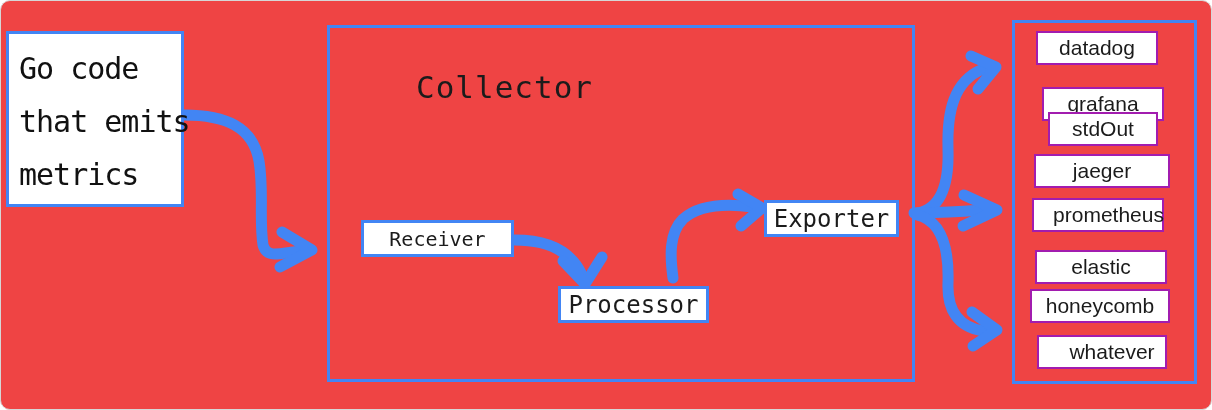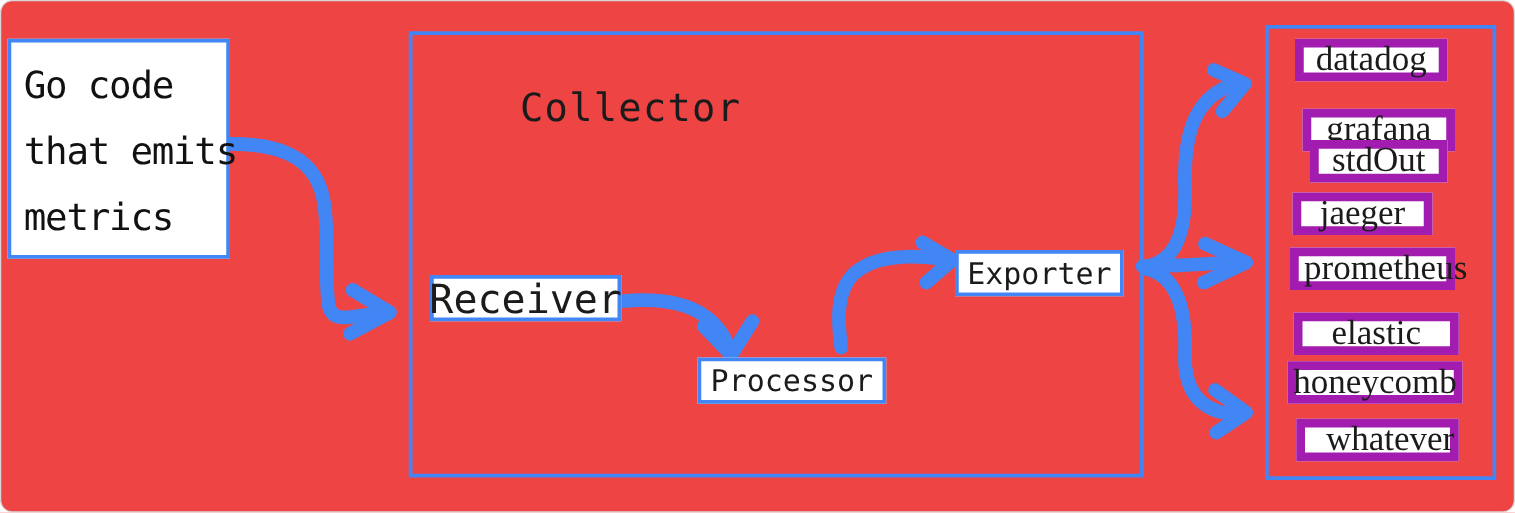--- a/index.html
+++ b/index.html
@@ -64,44 +64,44 @@
   }
   #collector-title {
     position: absolute;
     left: 415px;
     top: 68px;
     font-size: 31px;
     letter-spacing: 1px;
     color: #1b1b1b;
     white-space: nowrap;
   }
-  #receiver-box { left: 343px; top: 219px; width: 153px; height: 37px; font-size: 32px; text-align: right; }
+  #receiver-box { left: 360px; top: 219px; width: 153px; height: 37px; font-size: 20px; text-align: right; }
   #processor-box { left: 557px; top: 285px; width: 151px; height: 37px; font-size: 24px; }
   #exporter-box { left: 763px; top: 199px; width: 135px; height: 37px; font-size: 24px; }
 
   #backends-box {
     left: 1011px;
     top: 19px;
     width: 185px;
     height: 364px;
     background: transparent;
     display: block;
   }
   .backend-item {
     position: absolute;
     box-sizing: border-box;
     background: #ffffff;
-    border: 7px solid #a21caf;
+    border: 2px solid #a21caf;
     display: flex;
     align-items: center;
     justify-content: center;
-    font-size: 28px;
+    font-size: 21px;
     color: #1b1b1b;
     white-space: nowrap;
-    font-family: Liberation Serif, serif;
+    font-family: Liberation Sans, sans-serif;
   }
 </style>
 </head>
 <body>
 
 <div id="page">
 
   <svg class="svg-layer" viewBox="0 0 1212 410">
     <defs>
       <g id="ah"></g>
@@ -161,21 +161,21 @@
 
   <div class="backend-item" style="left:1035px; top:30px;  width:122px; height:34px;">
     <span>datadog</span>
   </div>
   <div class="backend-item" style="left:1041px; top:86px;  width:122px; height:34px;">
     <span>grafana</span>
   </div>
   <div class="backend-item" style="left:1047px; top:111px; width:110px; height:34px;">
     <span>stdOut</span>
   </div>
-  <div class="backend-item" style="left:1033px; top:153px; width:112px; height:34px;">
+  <div class="backend-item" style="left:1033px; top:153px; width:136px; height:34px;">
     <span>jaeger</span>
   </div>
   <div class="backend-item" style="left:1031px; top:197px; width:132px; height:34px;padding-left:21px;">
     <span>prometheus</span>
   </div>
   <div class="backend-item" style="left:1034px; top:249px; width:132px; height:34px;">
     <span>elastic</span>
   </div>
   <div class="backend-item" style="left:1029px; top:288px; width:140px; height:34px;">
     <span>honeycomb</span>

